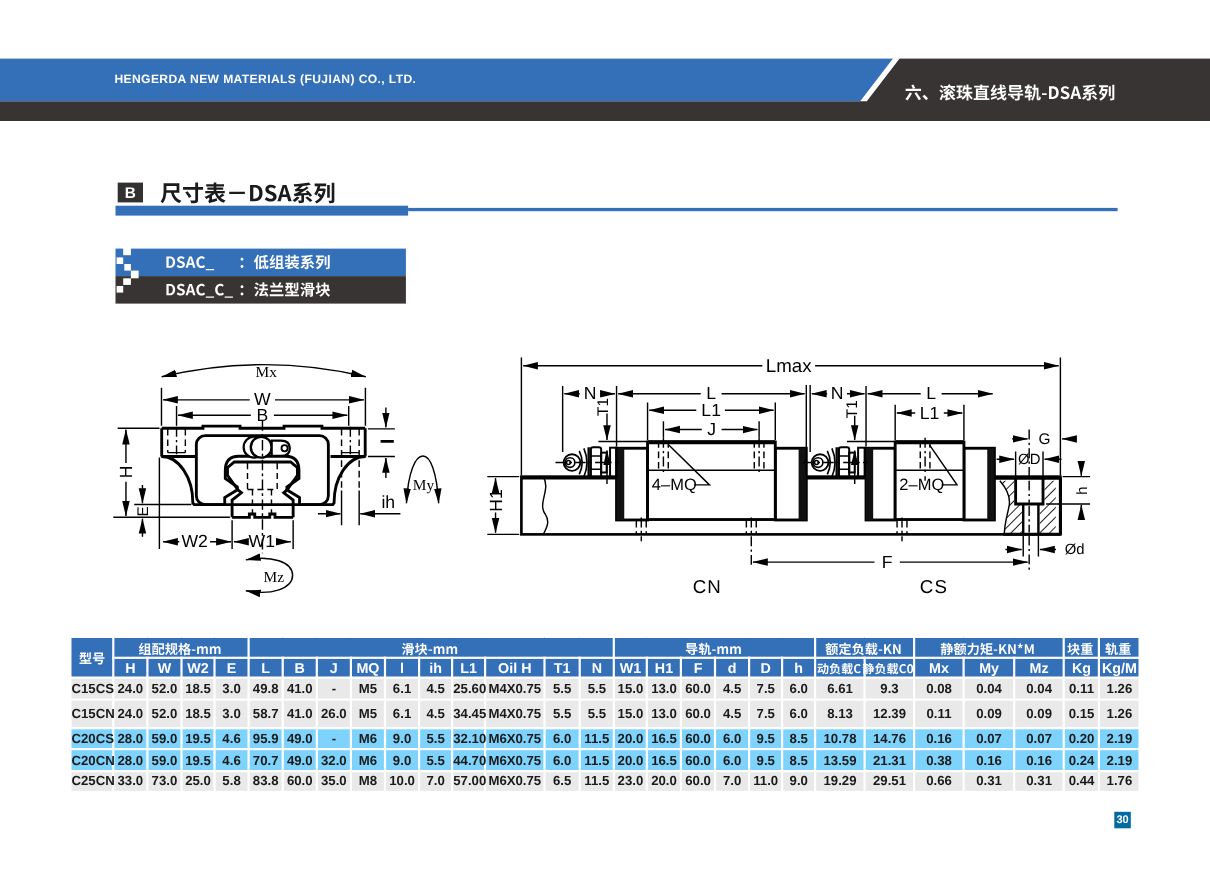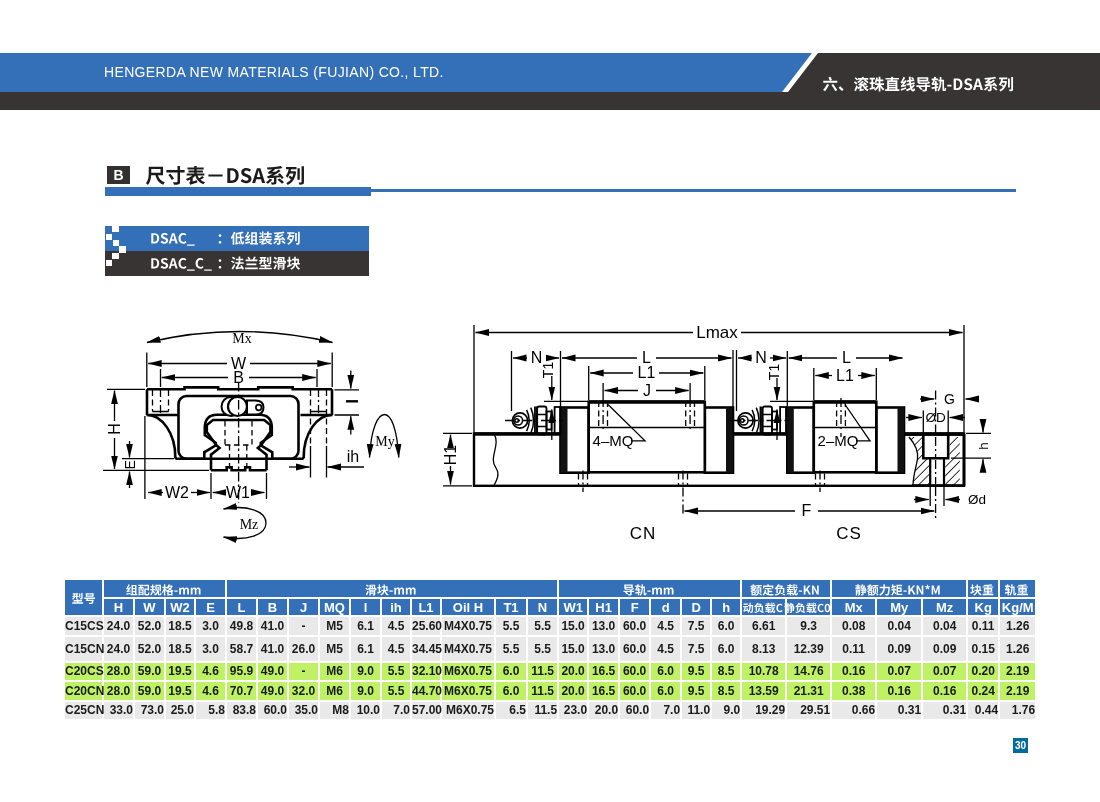--- a/index.html
+++ b/index.html
@@ -2,31 +2,31 @@
 <html><head>
 <meta charset="utf-8">
 <style>
   html,body{margin:0;padding:0;}
   body{width:1100px;height:802px;position:relative;background:#ffffff;overflow:hidden;
        font-family:"Liberation Sans", sans-serif;}
   .abs{position:absolute;}
   table td{border:2px solid #fff;padding:0;white-space:nowrap;}
   tr.hb td{background:#3470b8;color:#fff;font-size:13px;}
   tr.rl td{background:#e9e9e9;font-size:12px;}
-  tr.rd td{background:#bef264;font-size:12px;}
+  tr.rd td{background:#7dd3fc;font-size:12px;}
 </style>
 </head>
 <body>
 
 <div class="abs" style="left:0;top:53px;width:1100px;height:57px;background:#383434;
      clip-path:polygon(818px 0, 1100px 0, 1100px 57px, 0 57px, 0 39px, 788px 39px);"></div>
 <div class="abs" style="left:0;top:53px;width:812px;height:39px;background:#3470b8;
      clip-path:polygon(0 0, 812px 0, 782px 39px, 0 39px);"></div>
 <div class="abs" style="left:104px;top:53px;height:39px;line-height:39px;color:#fff;
-     font-size:14px;font-weight:normal;letter-spacing:0.35px;">HENGERDA NEW MATERIALS (FUJIAN) CO., LTD.</div>
+     font-size:11px;font-weight:bold;letter-spacing:0.35px;">HENGERDA NEW MATERIALS (FUJIAN) CO., LTD.</div>
 <div class="abs" style="left:822px;top:71px;color:#fff;font-size:17.5px;font-weight:bold;white-space:nowrap;"></div>
 
 <div class="abs" style="left:107px;top:166px;width:23px;height:18px;background:#333030;color:#fff;
      font-size:14px;font-weight:bold;text-align:center;line-height:18px;">B</div>
 <div class="abs" style="left:145px;top:163px;font-size:19px;font-weight:bold;color:#1b1b1b;letter-spacing:1px;"></div>
 <div class="abs" style="left:105px;top:187px;width:266px;height:9px;background:#3470b8;"></div>
 <div class="abs" style="left:371px;top:189px;width:645px;height:2.5px;background:#3470b8;"></div>
 
 <div class="abs" style="left:105px;top:226px;width:264px;height:25px;background:#3470b8;color:#fff;
      font-size:14px;font-weight:bold;line-height:25px;">
@@ -475,21 +475,21 @@
         <td>9.5</td>
         <td>8.5</td>
   <td>13.59</td>
         <td>21.31</td>
         <td>0.38</td>
         <td>0.16</td>
         <td>0.16</td>
         <td>0.24</td>
         <td>2.19</td>
 </tr>
-<tr class="rl" style="height:19.5px;text-align:right;">
+<tr class="rl" style="height:19.5px;">
   <td>C25CN</td>
         <td>33.0</td>
         <td>73.0</td>
         <td>25.0</td>
         <td>5.8</td>
   <td>83.8</td>
         <td>60.0</td>
         <td>35.0</td>
         <td>M8</td>
         <td>10.0</td>

